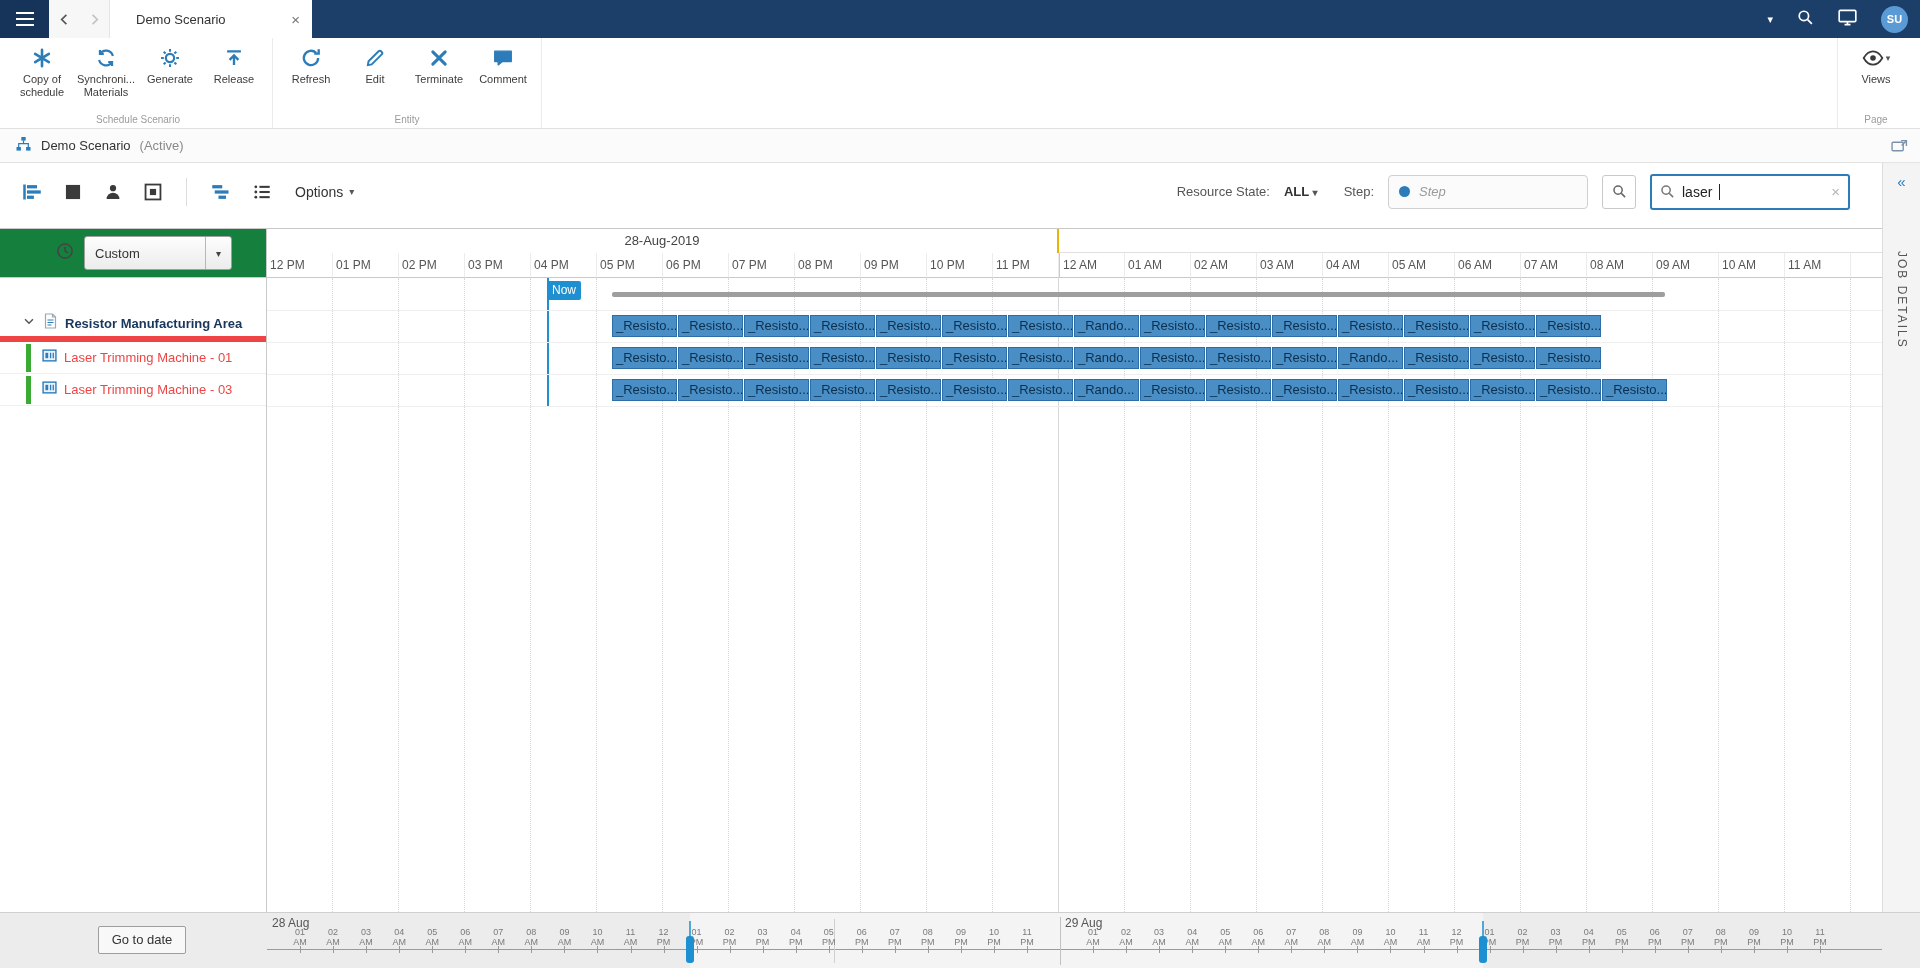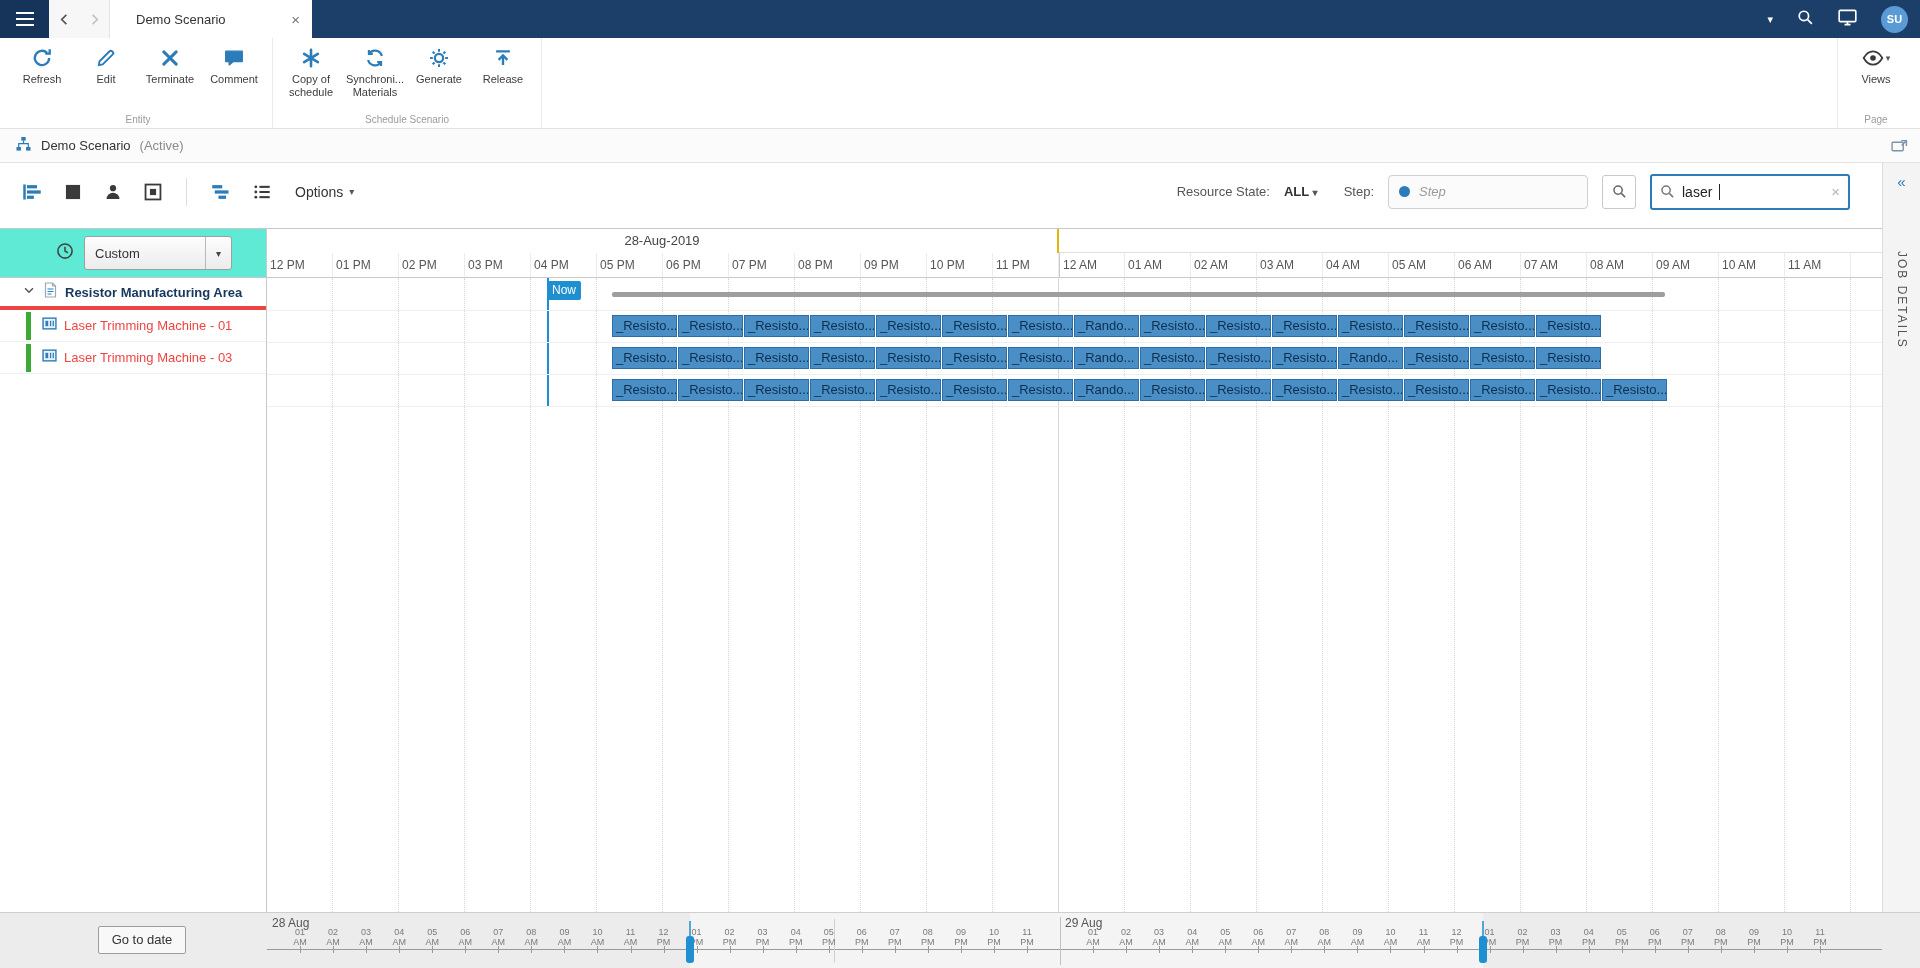--- a/index.html
+++ b/index.html
@@ -72,21 +72,21 @@
 
   
   .right-strip { position:absolute; right:0; top:163px; width:38px; height:749px; background:#f4f4f4;
                  border-left:1px solid #ddd; cursor:pointer; }
   .strip-icon { position:absolute; top:10px; left:0; right:0; text-align:center;
                 color:#2b7cb9; font-size:15px; }
   .vlabel { position:absolute; top:88px; left:50%; transform:translateX(-50%);
             writing-mode:vertical-rl; font-size:12px; letter-spacing:2px; color:#555; }
 
   
-  .custom-cell { position:absolute; left:0; top:228px; width:267px; height:50px; background:#5eead4;
+  .custom-cell { position:absolute; left:0; top:228px; width:267px; height:50px; background:#15803d;
                  border:1px solid #c9c9c9; border-left:none; display:flex; align-items:center; gap:10px; padding-left:56px; }
   .custom-btn { width:148px; height:34px; background:linear-gradient(#fdfdfd,#ececec); border:1px solid #9f9f9f;
                 border-radius:3px; display:flex; align-items:center; cursor:pointer; }
   .custom-label { flex:1; font-size:13px; color:#333; padding-left:10px; }
   .custom-caret { width:26px; height:100%; border-left:1px solid #b8b8b8; display:flex;
                   align-items:center; justify-content:center; font-size:10px; color:#444; }
   #date-header { position:absolute; left:267px; top:228px; width:1615px; height:25px; display:flex;
                  border-top:1px solid #c9c9c9; background:#fff; }
   .date-cell { height:25px; border-right:2px solid #eab308; border-bottom:1px solid #e0e0e0;
                font-size:13px; color:#444; text-align:center; line-height:24px; }
@@ -95,21 +95,21 @@
                  background:#fff; }
   .hour-cell { width:66px; height:25px; border-right:1px solid #ececec; border-bottom:1px solid #c9c9c9;
                font-size:12px; color:#555; line-height:24px; padding-left:3px; white-space:nowrap; overflow:hidden; }
   .hour-cell.daystart { border-left:1px solid #c9c9c9; }
   .hour-fill { flex:1; border-bottom:1px solid #c9c9c9; }
 
   
   .left-panel { position:absolute; left:0; top:278px; width:267px; height:634px; background:#fff;
                 border-right:1px solid #c9c9c9; }
   .area-row { height:32px; display:flex; align-items:center; gap:7px; padding-left:22px;
-              border-bottom:4px solid #ef4444; cursor:pointer; }
+              border-bottom:6px solid #ef4444; cursor:pointer;margin-top:32px; }
   .area-label { font-size:13px; font-weight:600; color:#16365c; white-space:nowrap; }
   .machine-row { position:relative; height:32px; display:flex; align-items:center; gap:7px;
                  padding-left:42px; border-bottom:1px solid #f0f0f0; }
   .green-bar { position:absolute; left:26px; top:2px; width:5px; height:28px; background:#3aaa35; }
   .machine-label { font-size:13px; color:#ef4444; white-space:nowrap; cursor:pointer; }
 
   #chart { position:absolute; left:267px; top:278px; width:1615px; height:634px; background:#fff; overflow:hidden; }
   .gcol { position:absolute; top:0; height:634px; width:66px; border-right:1px dotted #d6d6d6; }
   .dayline { position:absolute; top:0; left:791px; width:1px; height:634px; background:#d8d8d8; }
   .rowline { position:absolute; left:0; width:1615px; height:1px; background:#efefef; }
@@ -178,58 +178,20 @@
         <svg width="19" height="17" viewBox="0 0 16 14">
             <rect x="1" y="1" width="14" height="9.5" rx="1" fill="none" stroke="#fff" stroke-width="1.4"></rect>
             <path d="M5.5 13h5M8 10.5V13" stroke="#fff" stroke-width="1.4"></path>
           </svg></span>
       <span class="avatar">SU</span>
     </div>
   </div>
 
   <div class="ribbon">
     <div id="ribbon-left">
-        <div class="rgroup">
-          <div class="rrow">
-            <div class="rbtn">
-              <span class="ricon">
-                <svg width="22" height="22" viewBox="0 0 16 16">
-                  <path d="M13.2 8a5.2 5.2 0 1 1-1.5-3.7" fill="none" stroke="#2b7cb9" stroke-width="1.7"></path>
-                  <path d="M13.6 1.6v3.2h-3.2" fill="none" stroke="#2b7cb9" stroke-width="1.7"></path>
-                </svg>
-              </span>
-              <div class="rlabel">Refresh</div>
-            </div>
-            <div class="rbtn">
-              <span class="ricon">
-                <svg width="22" height="22" viewBox="0 0 16 16">
-                  <path d="M2.8 13.2l.5-2.8 7.3-7.3c.5-.5 1.3-.5 1.8 0l.5.5c.5.5.5 1.3 0 1.8l-7.3 7.3-2.8.5z" fill="none" stroke="#2b7cb9" stroke-width="1.4"></path>
-                </svg>
-              </span>
-              <div class="rlabel">Edit</div>
-            </div>
-            <div class="rbtn">
-              <span class="ricon">
-                <svg width="22" height="22" viewBox="0 0 16 16">
-                  <path d="M3.5 3.5l9 9M12.5 3.5l-9 9" stroke="#2b7cb9" stroke-width="2.2" stroke-linecap="round"></path>
-                </svg>
-              </span>
-              <div class="rlabel">Terminate</div>
-            </div>
-            <div class="rbtn">
-              <span class="ricon">
-                <svg width="22" height="22" viewBox="0 0 16 16">
-                  <path d="M2 3h12v7.5H7.5L4.5 13v-2.5H2z" fill="#2b7cb9" stroke="#2b7cb9" stroke-linejoin="round"></path>
-                </svg>
-              </span>
-              <div class="rlabel">Comment</div>
-            </div>
-          </div>
-          <div class="rgrouplabel">Entity</div>
-        </div>
         <div class="rgroup">
           <div class="rrow">
             <div class="rbtn">
               <span class="ricon">
                 <svg width="22" height="22" viewBox="0 0 16 16">
                   <path d="M8 2v12M3 5l10 6M13 5L3 11" stroke="#2b7cb9" stroke-width="1.9" stroke-linecap="round"></path>
                 </svg>
               </span>
               <div class="rlabel">Copy of<br>schedule</div>
             </div>
@@ -257,20 +219,58 @@
               <span class="ricon">
                 <svg width="22" height="22" viewBox="0 0 16 16">
                   <path d="M3 3.2h10M8 13V6.2" fill="none" stroke="#2b7cb9" stroke-width="1.7"></path>
                   <path d="M4.8 9.4L8 6.2l3.2 3.2" fill="none" stroke="#2b7cb9" stroke-width="1.7"></path>
                 </svg>
               </span>
               <div class="rlabel">Release</div>
             </div>
           </div>
           <div class="rgrouplabel">Schedule Scenario</div>
+        </div>
+        <div class="rgroup">
+          <div class="rrow">
+            <div class="rbtn">
+              <span class="ricon">
+                <svg width="22" height="22" viewBox="0 0 16 16">
+                  <path d="M13.2 8a5.2 5.2 0 1 1-1.5-3.7" fill="none" stroke="#2b7cb9" stroke-width="1.7"></path>
+                  <path d="M13.6 1.6v3.2h-3.2" fill="none" stroke="#2b7cb9" stroke-width="1.7"></path>
+                </svg>
+              </span>
+              <div class="rlabel">Refresh</div>
+            </div>
+            <div class="rbtn">
+              <span class="ricon">
+                <svg width="22" height="22" viewBox="0 0 16 16">
+                  <path d="M2.8 13.2l.5-2.8 7.3-7.3c.5-.5 1.3-.5 1.8 0l.5.5c.5.5.5 1.3 0 1.8l-7.3 7.3-2.8.5z" fill="none" stroke="#2b7cb9" stroke-width="1.4"></path>
+                </svg>
+              </span>
+              <div class="rlabel">Edit</div>
+            </div>
+            <div class="rbtn">
+              <span class="ricon">
+                <svg width="22" height="22" viewBox="0 0 16 16">
+                  <path d="M3.5 3.5l9 9M12.5 3.5l-9 9" stroke="#2b7cb9" stroke-width="2.2" stroke-linecap="round"></path>
+                </svg>
+              </span>
+              <div class="rlabel">Terminate</div>
+            </div>
+            <div class="rbtn">
+              <span class="ricon">
+                <svg width="22" height="22" viewBox="0 0 16 16">
+                  <path d="M2 3h12v7.5H7.5L4.5 13v-2.5H2z" fill="#2b7cb9" stroke="#2b7cb9" stroke-linejoin="round"></path>
+                </svg>
+              </span>
+              <div class="rlabel">Comment</div>
+            </div>
+          </div>
+          <div class="rgrouplabel">Entity</div>
         </div>
       </div>
     <div id="ribbon-right">
         <div class="rgroup">
           <div class="rrow">
             <div class="rbtn">
               <span class="ricon">
                 <svg width="22" height="16" viewBox="0 0 16 12">
                   <path d="M1 6C3 2.5 5.5 1 8 1s5 1.5 7 5c-2 3.5-4.5 5-7 5S3 9.5 1 6z" fill="none" stroke="#3a3a3a" stroke-width="1.3"></path>
                   <circle cx="8" cy="6" r="2.1" fill="#3a3a3a"></circle>

